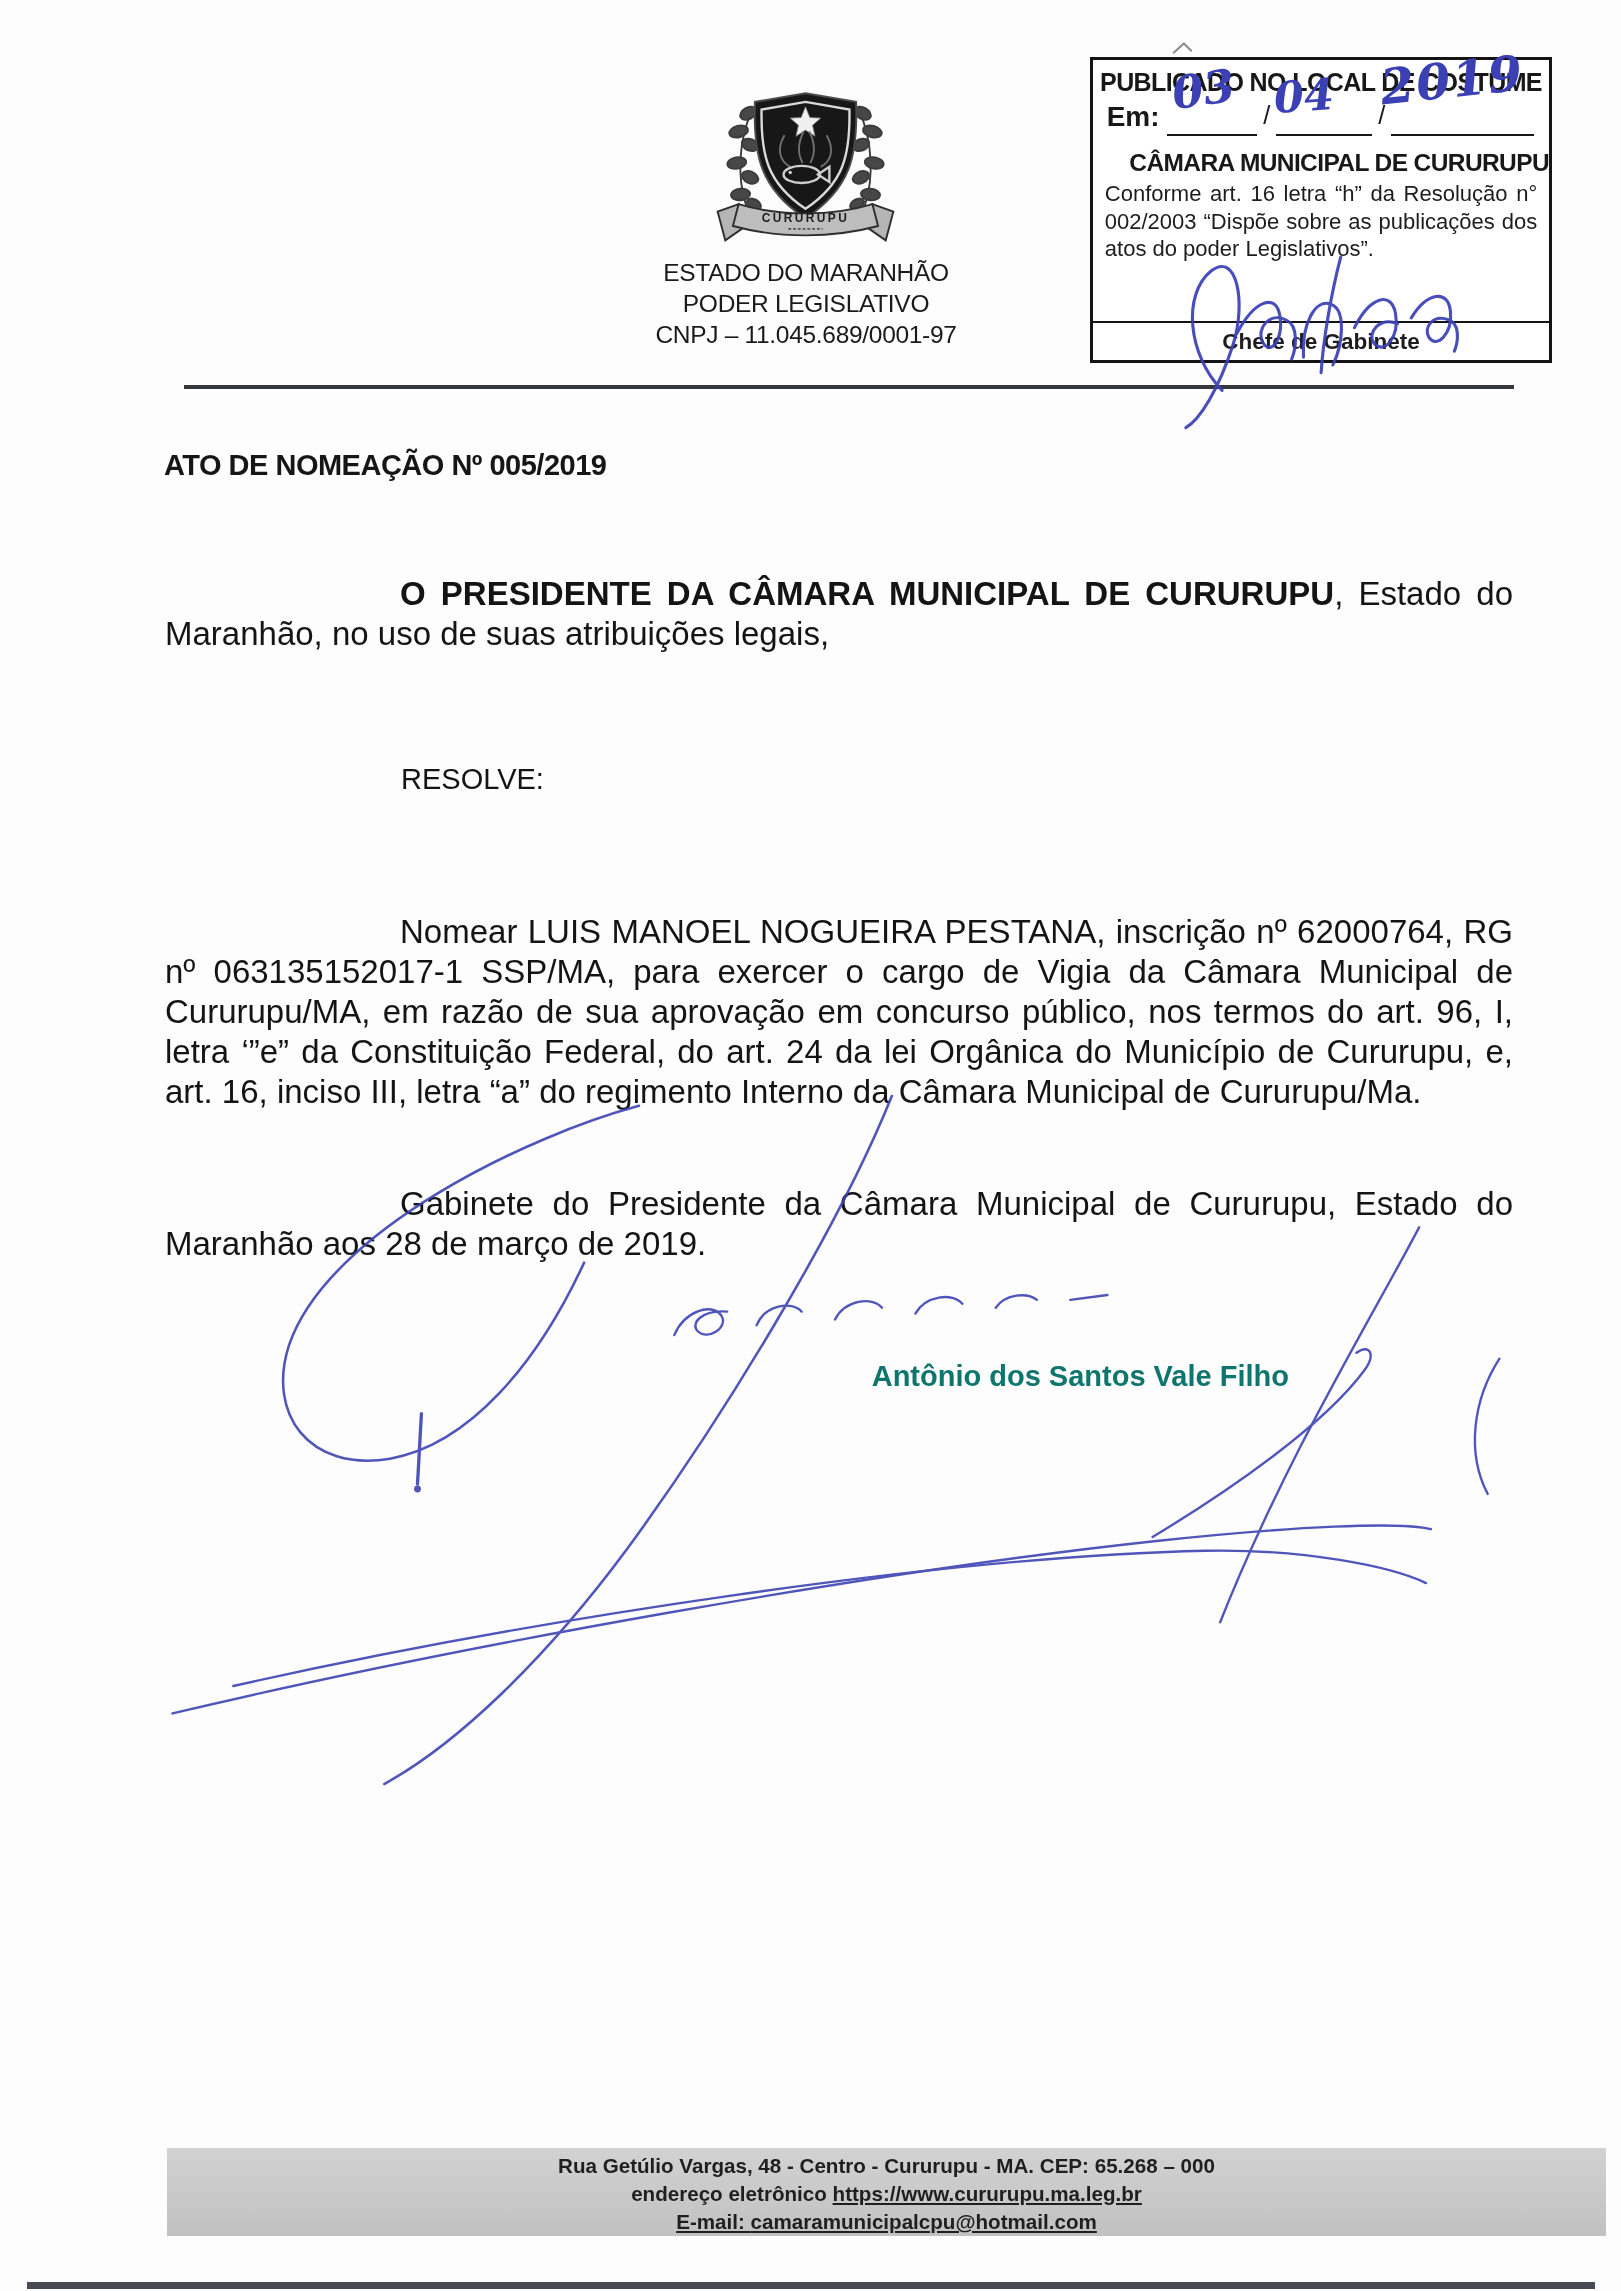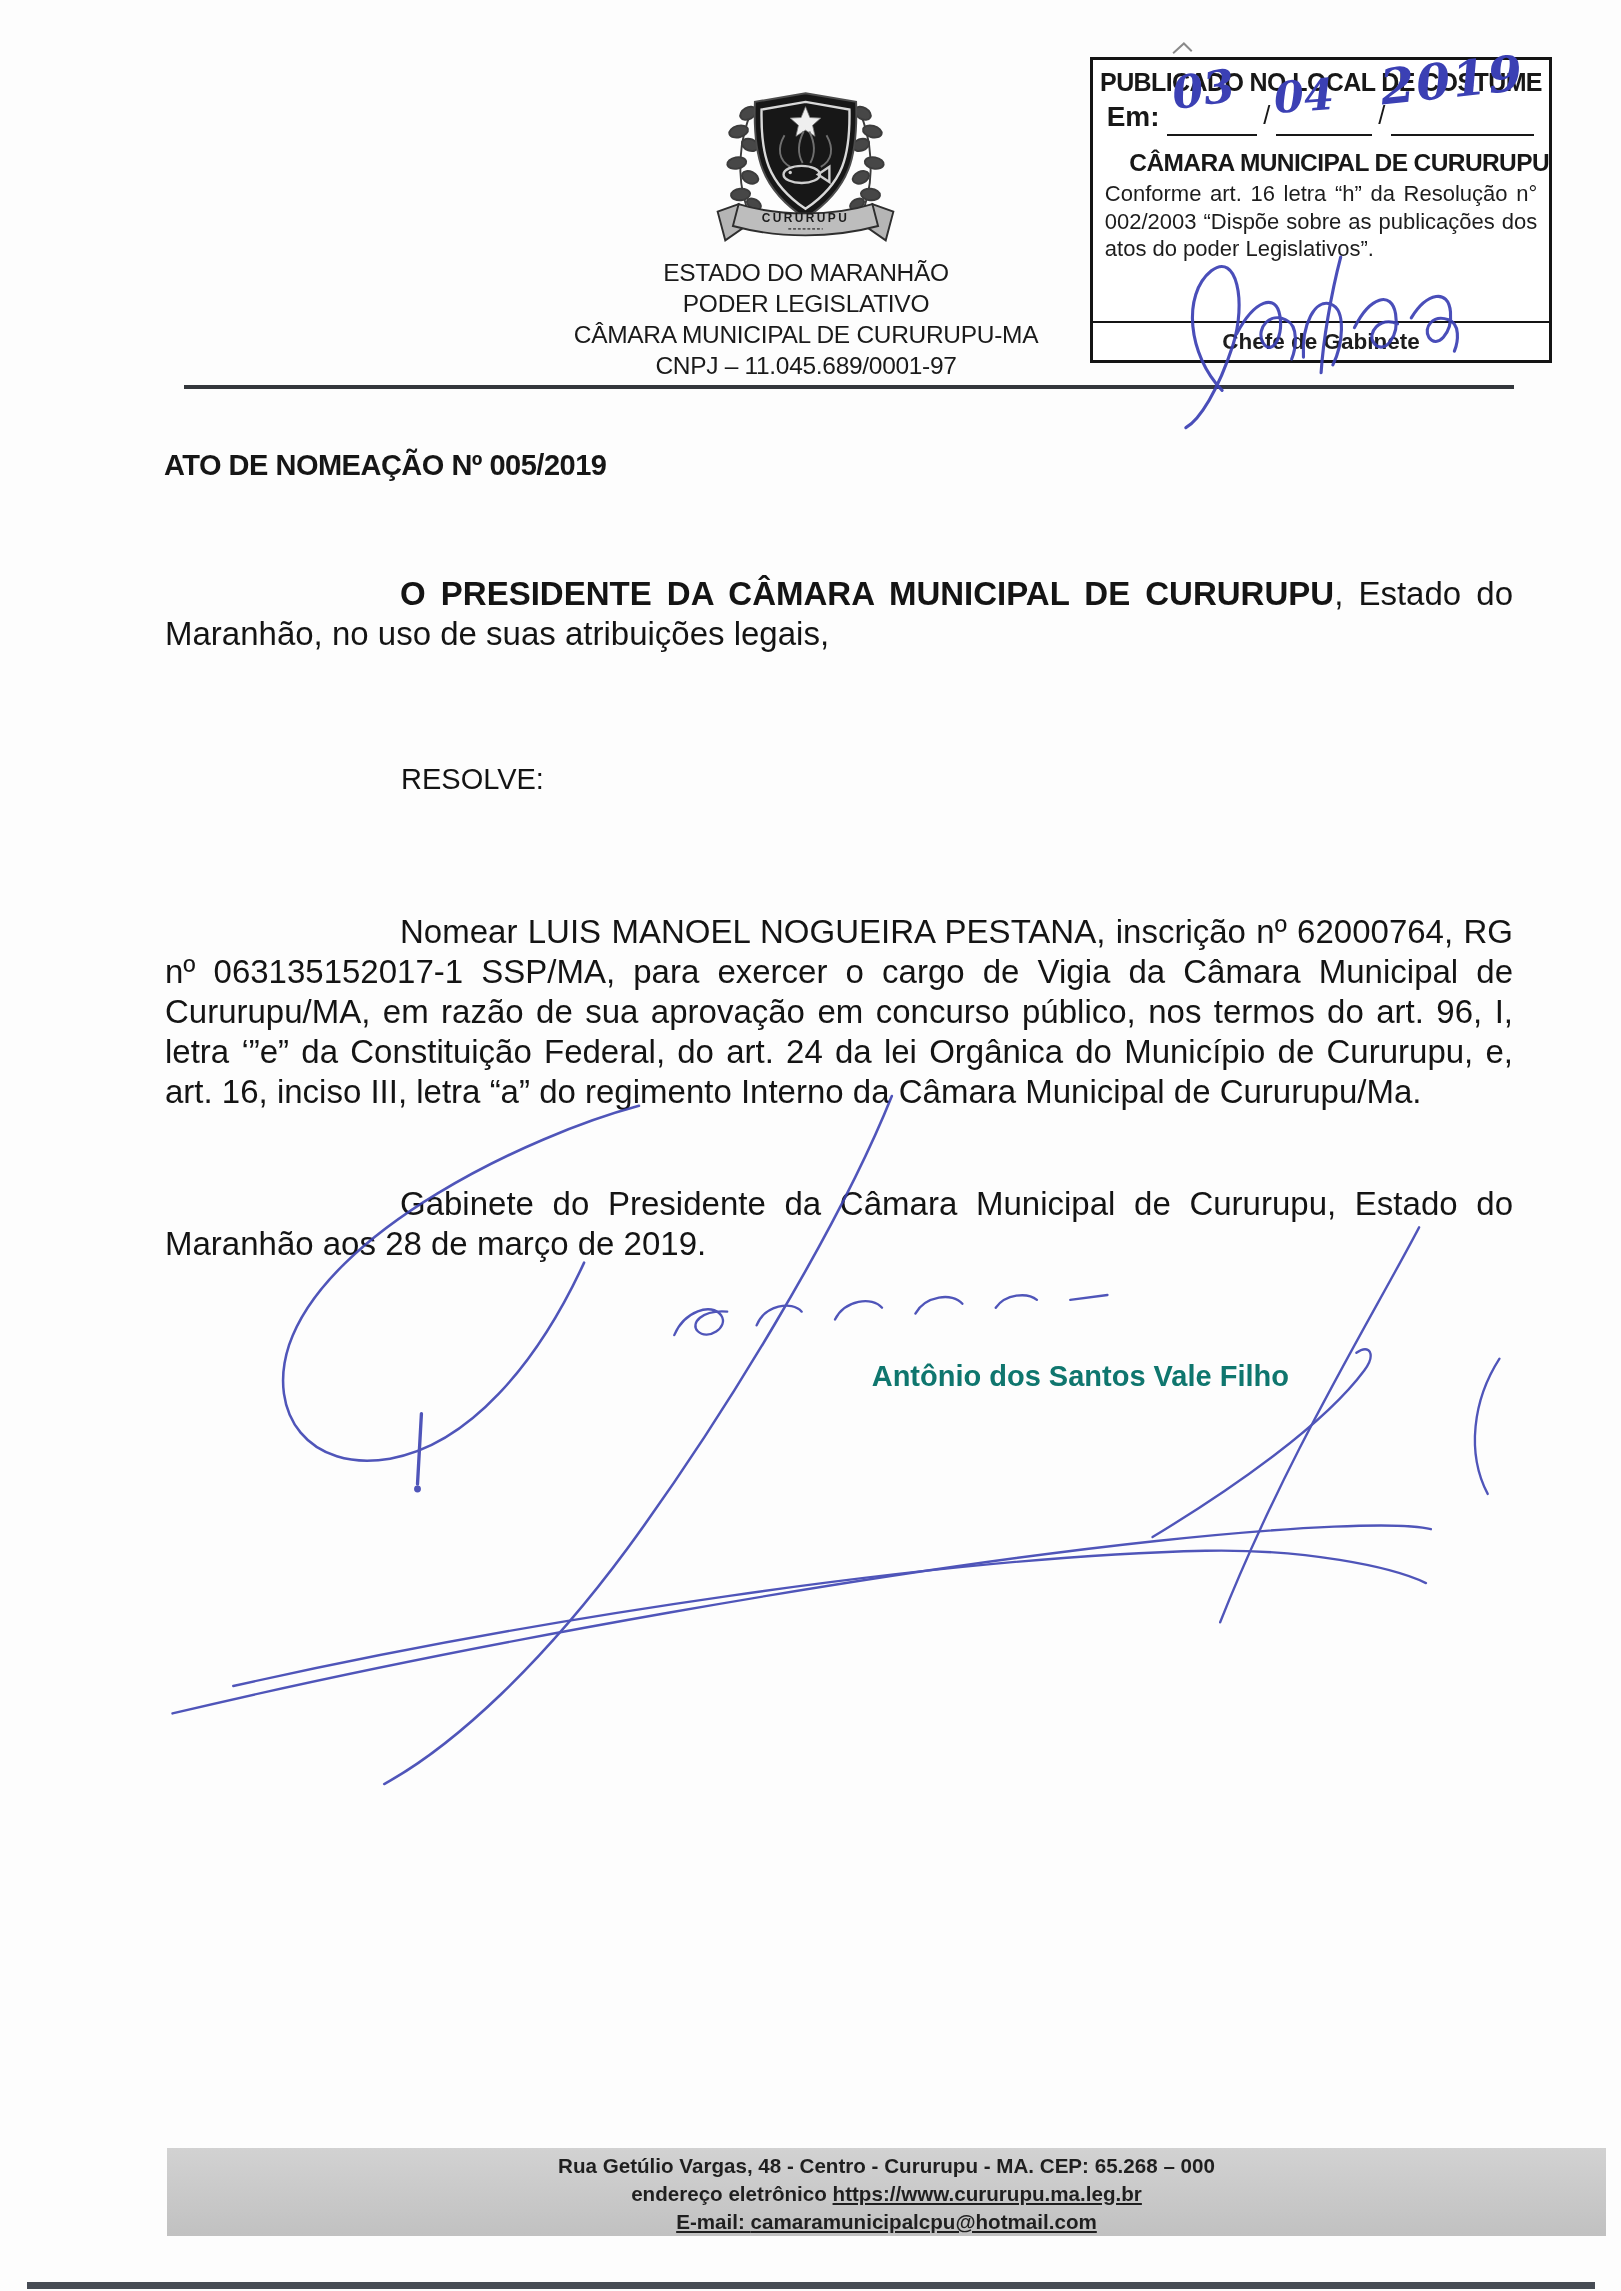--- a/index.html
+++ b/index.html
@@ -97,21 +97,20 @@
     <path d="M30 128 L8 136 L16 166 L36 152 Z" fill="#b5b5b5" stroke="#2e2e2e" stroke-width="2"></path>
     <path d="M170 128 L192 136 L184 166 L164 152 Z" fill="#b5b5b5" stroke="#2e2e2e" stroke-width="2"></path>
     <path d="M30 128 C72 141 128 141 170 128 L176 151 C128 164 72 164 24 151 Z" fill="#bdbdbd" stroke="#2e2e2e" stroke-width="2"></path>
     <text x="100" y="147" text-anchor="middle" font-family="Liberation Sans, sans-serif" font-size="12.5" font-weight="bold" letter-spacing="2.5" fill="#1c1c1c">CURURUPU</text>
     <path d="M82 154 L118 154" stroke="#555" stroke-width="2" stroke-dasharray="3 2" fill="none"></path>
   </svg>
 
   <div class="abs org-block">
     <div>ESTADO DO MARANHÃO</div>
     <div>PODER LEGISLATIVO</div>
-    <div>CÂMARA MUNICIPAL DE CURURUPU-MA</div>
     <div>CNPJ – 11.045.689/0001-97</div>
   </div>
 
   <div class="abs rule"></div>
 
   <div class="abs stamp">
     <div class="stamp-title">PUBLICADO NO LOCAL DE COSTUME</div>
     <div class="em-row">
       <span class="em-label">Em:</span>
       <span class="slot s1"></span>

